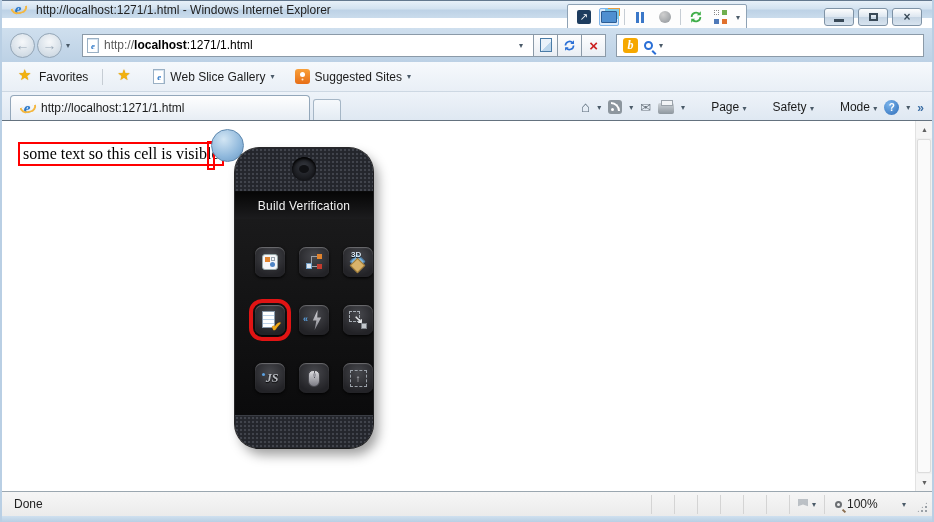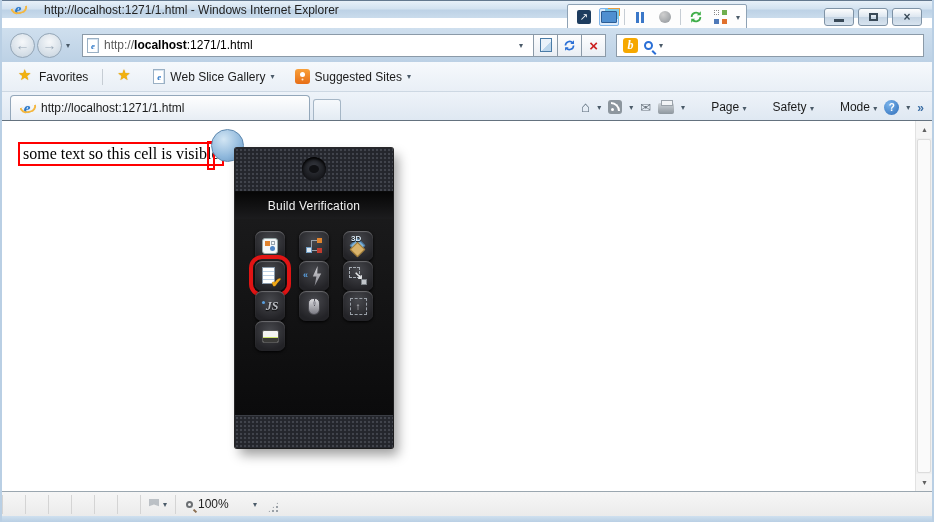--- a/index.html
+++ b/index.html
@@ -8,21 +8,21 @@
     border-left:2px solid #b9cfe4; border-right:2px solid #b9cfe4; overflow:hidden;
     font-size:12px; color:#1b1b1b; }
   
   .titlebar{ position:absolute; top:0; left:0; right:0; height:28;
     background:linear-gradient(#e7f0f8 0%,#d3e2f0 45%,#bdd2e6 55%,#cadcec 100%);
     border-top:1px solid #63788e; display:flex; align-items:center; padding-left:8px; }
   .ie-e{ display:inline-block; font:italic bold 15px "Liberation Serif",serif; color:#2d78c8;
     text-shadow:0 0 1px #6fa8e0; position:relative; width:16px; text-align:center;}
   .ie-e:after{ content:""; position:absolute; left:1px; top:6px; width:13px; height:5px;
     border:2px solid #f4b73f; border-top:none; border-radius:0 0 10px 10px; transform:rotate(-12deg);}
-  .title-text{ margin-left:18px; color:#222; }
+  .title-text{ margin-left:10px; color:#222; }
   .rec-toolbar{ position:absolute; left:565px; top:3px; height:26px; background:#fdfdfd;
     border:1px solid #8ea2b5; border-radius:2px; display:flex; align-items:center; gap:5px; padding:0 6px; }
   .rt-btn{ width:20px; height:18px; display:flex; align-items:center; justify-content:center; border-radius:2px;}
   .rt-sel{ border:1px solid #7eb4ea; background:#dcebfb; }
   .rt-shot{ width:14px; height:14px; background:#1d3c5e; color:#fff; font-size:10px; line-height:14px; text-align:center; border-radius:2px;}
   .rt-win{ position:relative; width:16px; height:12px; background:#4f8fd0; border:1px solid #2d5d94; border-radius:1px; box-shadow:3px -3px 0 -1px #79c7e8, 5px -5px 0 -2px #e89b3c;}
   .rt-pause{ display:flex; gap:2px;} .rt-pause i{ width:3px; height:11px; background:#3a77c8;}
   .rt-rec{ width:12px; height:12px; border-radius:50%; background:radial-gradient(circle at 35% 30%,#cfcfcf,#8f9499); }
   .rt-grid{ position:relative; width:14px; height:14px; }
   .rt-grid i{ position:absolute; width:5px; height:5px;}
@@ -96,34 +96,34 @@
   .cell{ position:absolute; left:16px; top:21px; border:2px solid #f00; padding:1px 3px;
     font:16px "Liberation Serif", serif; color:#000; white-space:nowrap; }
   .minicell{ position:absolute; left:205px; top:20px; width:8px; height:29px; border:2px solid #f00; }
   .ball{ position:absolute; left:209px; top:8px; width:33px; height:33px; border-radius:50%;
     background:radial-gradient(circle at 38% 30%,#d3e6f4,#8fb8dc 60%,#6a99c4); border:1px solid #5d87ad; }
   .scrollbar{ position:absolute; right:0; top:0; bottom:0; width:17px; background:#f0f0f0; border-left:1px solid #e2e2e2;}
   .scr-btn{ position:absolute; left:0; width:17px; height:17px; background:#f5f5f5; color:#606060; font-size:7px; text-align:center; line-height:17px;}
   .scr-up{ top:0;} .scr-dn{ bottom:0;}
   .scr-thumb{ position:absolute; left:1px; right:1px; top:18px; bottom:18px; background:#fafafa; border:1px solid #dcdcdc; border-radius:2px;}
   
-  .phone{ position:absolute; left:233px; top:27px; width:158px; height:300px; border-radius:2px;
+  .phone{ position:absolute; left:233px; top:27px; width:138px; height:300px; border-radius:24px;
     background:linear-gradient(#161617,#0e0e0f); box-shadow:5px 7px 12px rgba(0,0,0,.38), 0 0 0 1px #2a2a2c; overflow:hidden;}
   .ph-band{ position:absolute; left:0; right:0; height:44px;
     background:radial-gradient(circle at 2px 2px,#41444c 1px,transparent 1.6px) 0 0/4px 4px #24262c; }
   .ph-band.top{ top:0; border-bottom:1px solid #0a0a0a;}
   .ph-band.bottom{ bottom:0; height:33px; border-top:1px solid #3a3d44;}
   .speaker{ position:absolute; left:50%; top:9px; transform:translateX(-50%); width:24px; height:24px; border-radius:50%;
     background:radial-gradient(circle at 50% 40%,#34373e,#17181c 70%); box-shadow:inset 0 2px 3px #000;}
   .speaker:after{ content:""; position:absolute; left:7px; top:8px; width:10px; height:8px; background:#101114; border-radius:50%;}
   .ph-header{ position:absolute; top:44px; left:0; right:0; height:27px;
     background:linear-gradient(#060606,#1c1c1e); color:#f2f2f2; font-size:12px;
     display:flex; align-items:center; justify-content:center; letter-spacing:.2px;}
   .ph-screen{ position:absolute; top:71px; left:0; right:0; bottom:33px; background:linear-gradient(#1a1a1b,#0b0b0c);}
-  .tiles{ position:absolute; left:20px; top:12px; display:grid; grid-template-columns:repeat(3,30px); grid-auto-rows:30px; gap:0 14px;}
+  .tiles{ position:absolute; left:20px; top:28px; display:grid; grid-template-columns:repeat(3,30px); grid-auto-rows:30px; gap:28px 14px;}
   .tile{ position:relative; width:30px; height:30px; border-radius:7px;
     background:radial-gradient(circle at 50% 32%,#47484d,#232327 75%);
     box-shadow:inset 0 1px 1px rgba(255,255,255,.28), 0 1px 3px #000;
     display:flex; align-items:center; justify-content:center;}
   .tile.hl{ outline:4px solid #e11414; outline-offset:2px;}
   .g{ position:relative; display:block;}
   .g-grid{ width:16px; height:16px; background:#f4f6f8; border-radius:3px; border:1px solid #9aa;}
   .g-grid .a{ position:absolute; left:2px; top:2px; width:5px; height:5px; background:#e0832e;}
   .g-grid .b{ position:absolute; right:2px; top:2px; width:4px; height:4px; border:1px solid #98a4ae;}
   .g-grid .c{ position:absolute; right:2px; bottom:2px; width:5px; height:5px; background:#4f86c6; border-radius:50%;}
@@ -390,20 +390,21 @@
     </div>
 
     <div class="scrollbar">
       <span class="scr-btn scr-up">▲</span>
       <span class="scr-thumb"></span>
       <span class="scr-btn scr-dn">▼</span>
     </div>
   </div>
 
   <div class="statusbar">
+    <span class="st-done">Done</span>
     <span class="st-cell st-empty"></span>
     <span class="st-cell st-empty"></span>
     <span class="st-cell st-empty"></span>
     <span class="st-cell st-empty"></span>
     <span class="st-cell st-empty"></span>
     <span class="st-cell st-empty"></span>
     <span class="st-cell st-ico">
       <span class="flag"></span>
       <span class="dd">▾</span>
     </span>

